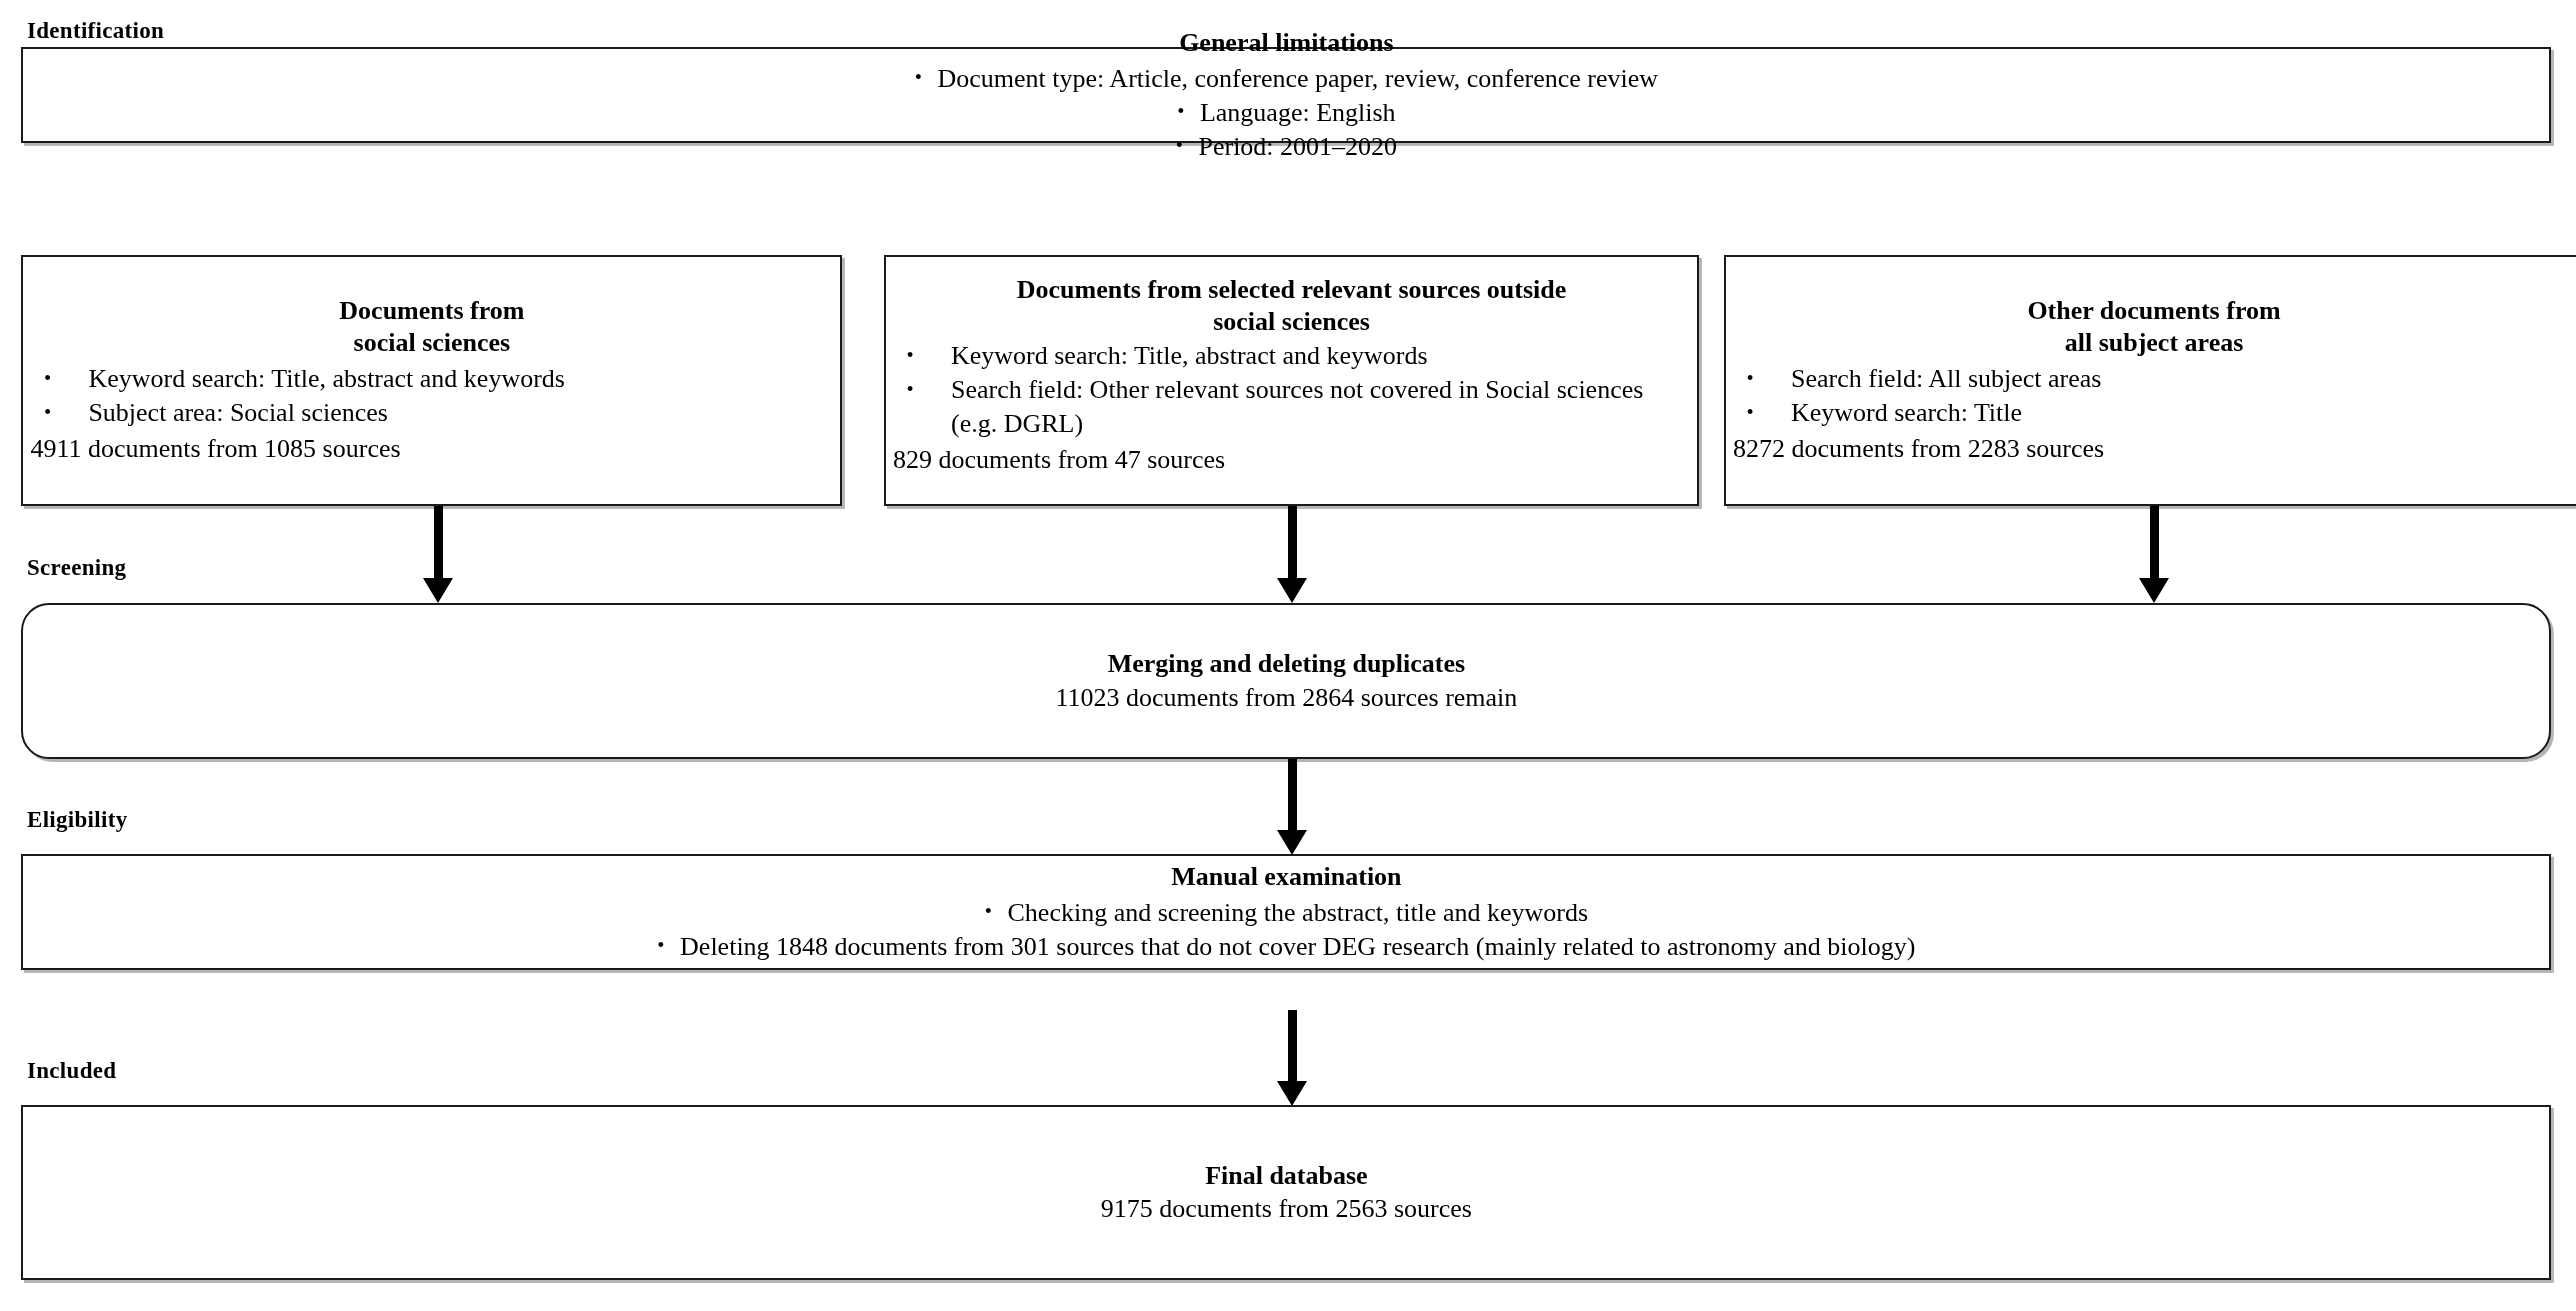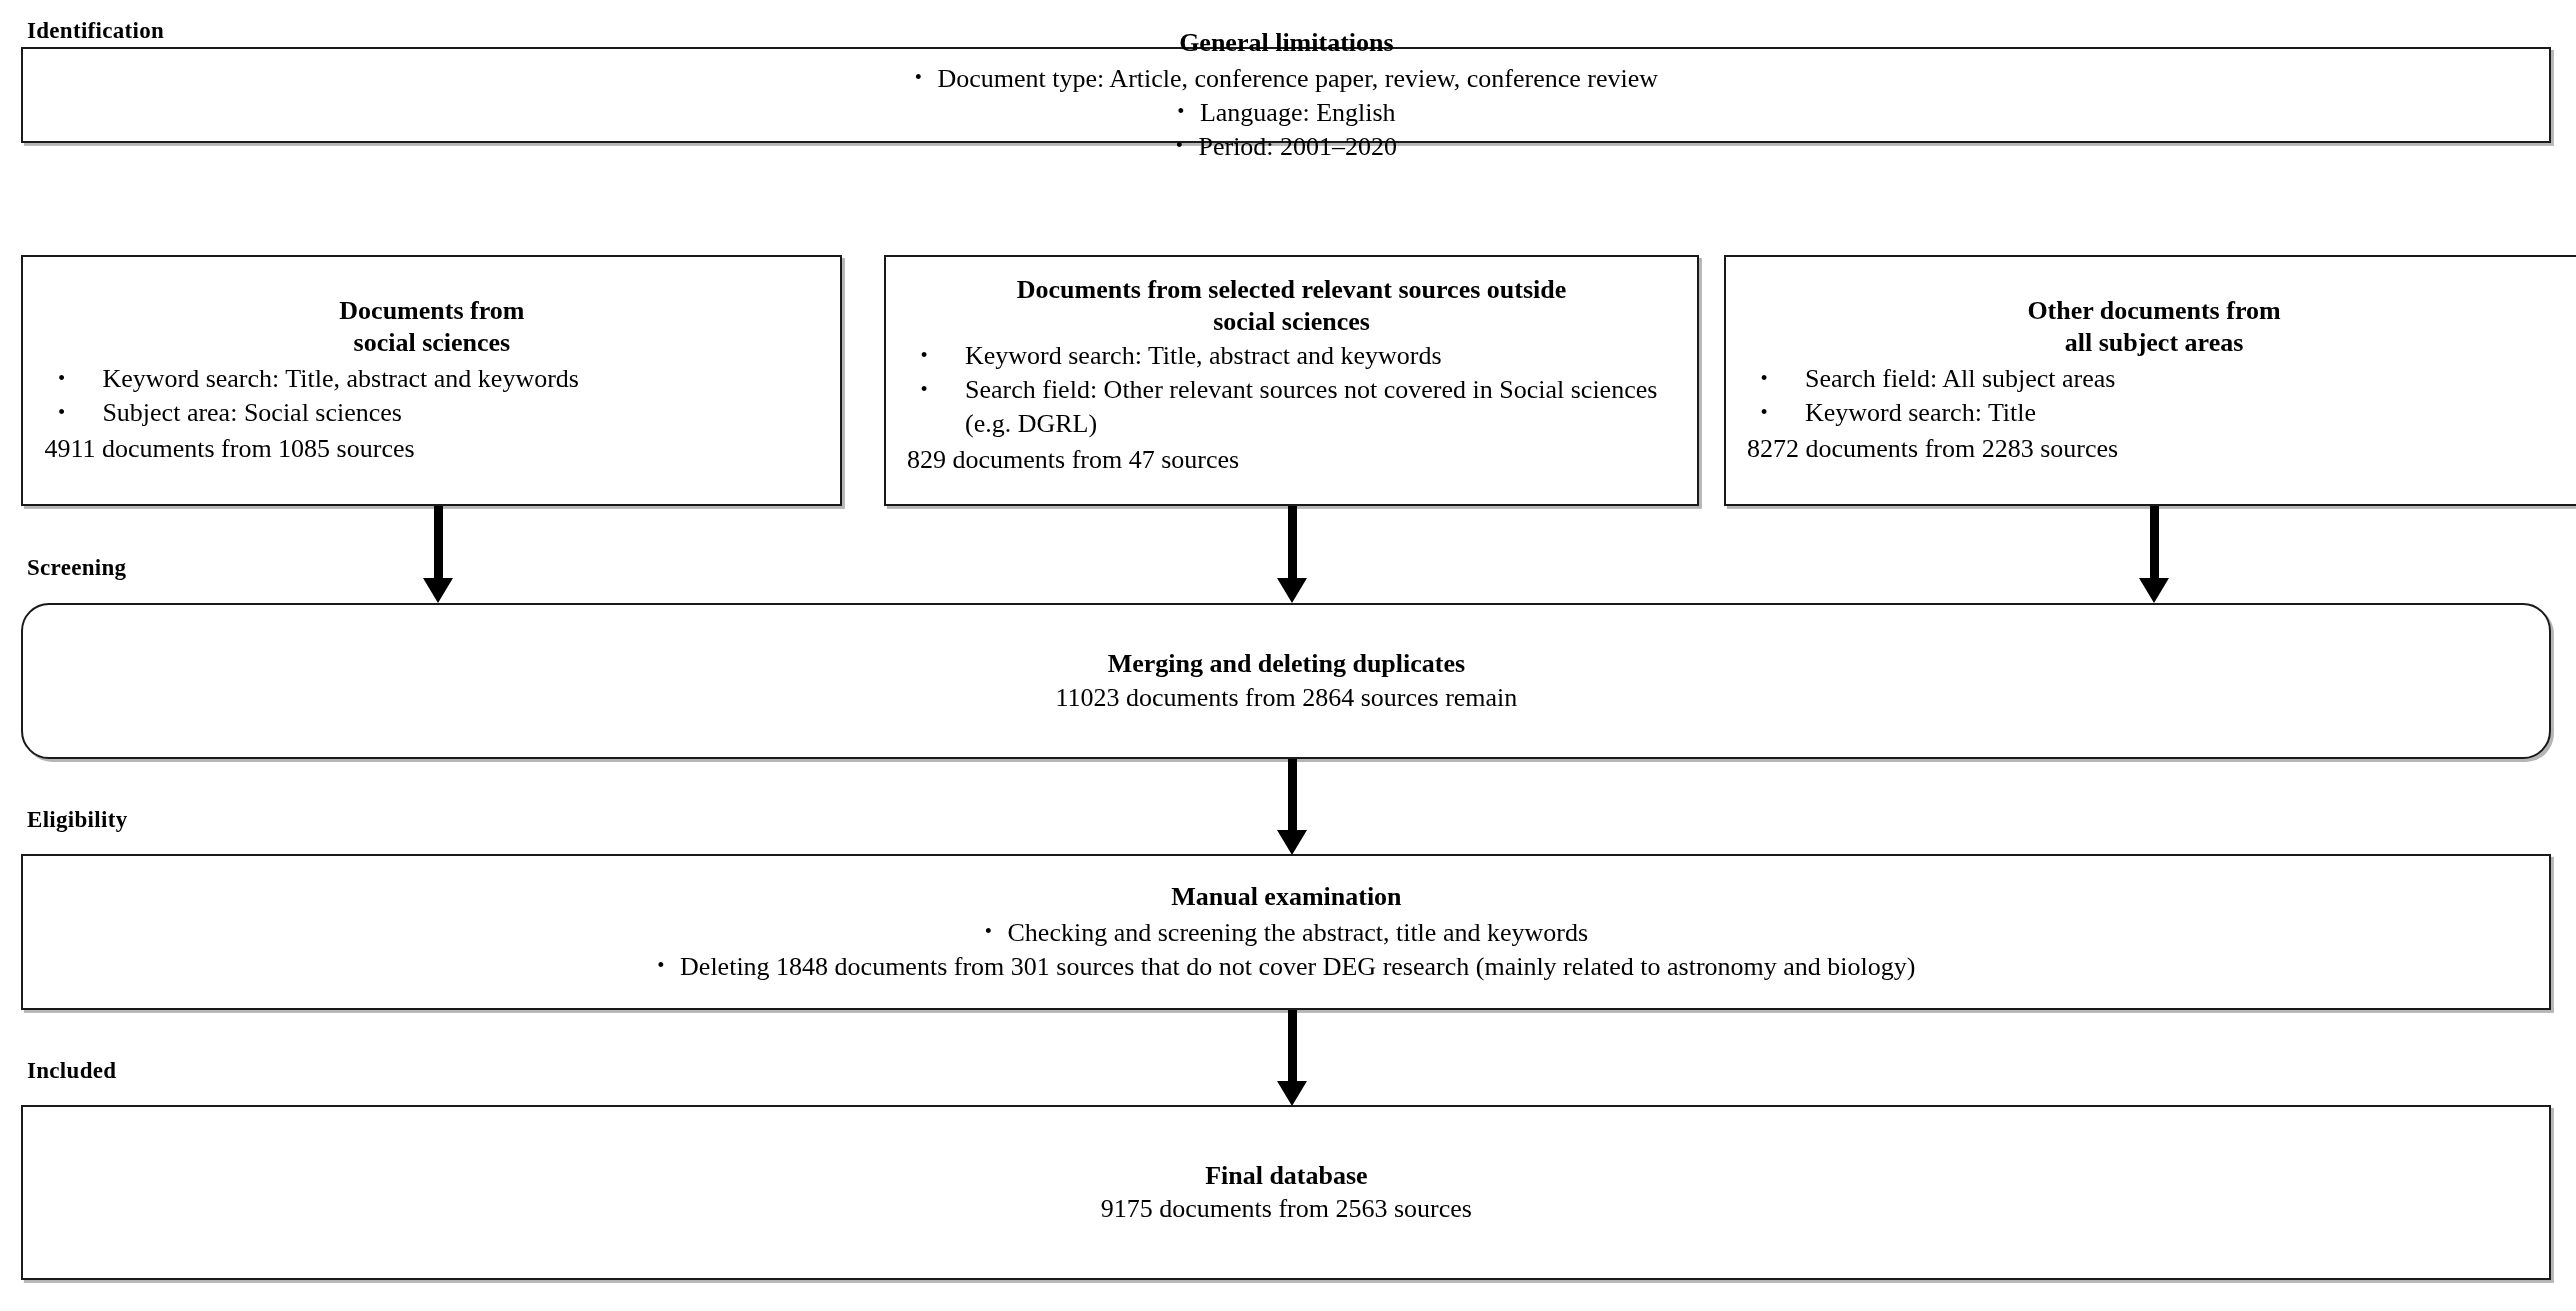--- a/index.html
+++ b/index.html
@@ -42,21 +42,21 @@
     border: 2.9px solid #1a1a1a;
     box-shadow: 2.9px 2.9px 0 0 rgba(120,120,120,0.55);
   }
 
   .box-inner {
     position: absolute;
     left: 0; right: 0;
     top: 50%;
     transform: translateY(-50%);
     text-align: center;
-    padding: 0 21px;
+    padding: 0 7px;
   }
 
   .box-title {
     font-weight: bold;
     font-size: 26px;
     line-height: 32px;
     margin: 0 0 1.9px 0;
     text-align: center;
   }
   .box-title .ln { display: block; }
@@ -233,21 +233,21 @@
     </div>
   </div>
 
   <div class="arrow" style="left:1271px; top:759px; width:43px; height:96px;">
     <div class="shaft" style="height:71px;"></div>
     <div class="head"></div>
   </div>
 
   <div class="stage-label" style="left:27px; top:803px;">Eligibility</div>
 
-  <div class="box" style="left:21.4px; top:854px; width:2530px; height:156px;">
+  <div class="box" style="left:21.4px; top:854px; width:2530px; height:116px;">
     <div class="box-inner">
       <div class="box-title">Manual examination</div>
       <ul class="bullets-centered">
         <li>Checking and screening the abstract, title and keywords</li>
         <li>Deleting 1848 documents from 301 sources that do not cover DEG research (mainly related to astronomy and biology)</li>
       </ul>
     </div>
   </div>
 
   <div class="arrow" style="left:1271px; top:1010px; width:43px; height:96px;">

